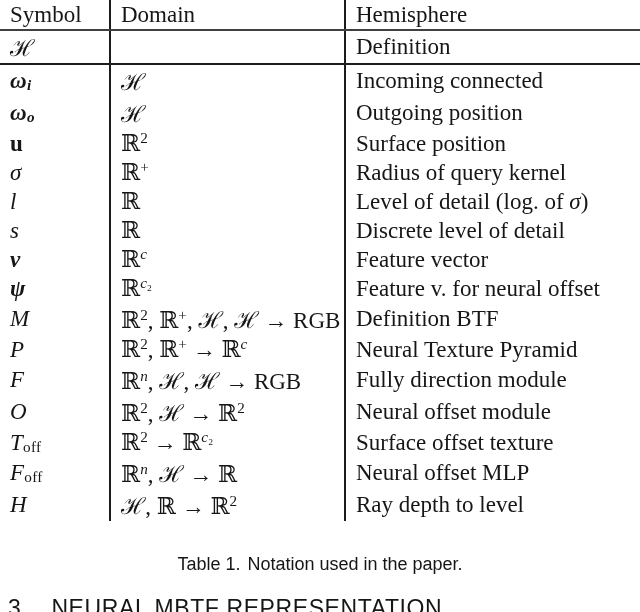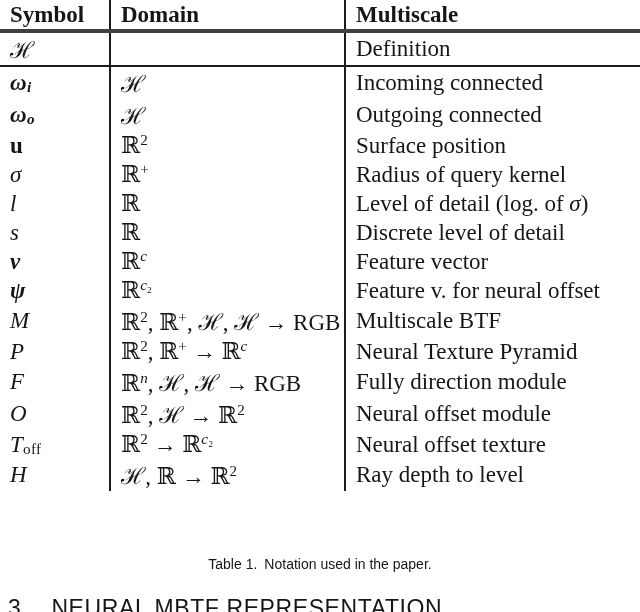--- a/index.html
+++ b/index.html
@@ -27,22 +27,22 @@
     padding: 0 0 0 10px;
     font-size: 23px;
     white-space: nowrap;
     overflow: visible;
     vertical-align: middle;
     text-align: left;
     font-weight: normal;
   }
   thead th {
     height: 29px;
-    font-weight: bold;
-    border-bottom: 4px solid #404040;
+    font-weight: normal;
+    border-bottom: 2px solid #404040;
   }
   tbody td { height: 29px; }
 
   
   th + th, td + td { border-left: 2px solid #1c1c1c; }
 
   
   tr.rule td { border-bottom: 2px solid #1c1c1c; }
 
   
@@ -52,21 +52,21 @@
   td.b { font-weight: bold; margin-top: 44px; }
   td.sym { letter-spacing: 0.3px; }
 
   
   .caption {
     position: absolute;
     top: 554px; left: 0;
     width: 640px;
     text-align: center;
     font-family: "Liberation Sans", "DejaVu Sans", sans-serif;
-    font-size: 14px;
+    font-size: 18px;
     line-height: 20px;
     color: #161616;
   }
   .caption .cap-label { margin-right: 7px; }
 
   
   .section-heading {
     position: absolute;
     top: 595px; left: 8px;
     width: 632px;
@@ -84,38 +84,38 @@
 <table class="notation">
   <colgroup>
       <col class="c1">
       <col class="c2">
       <col class="c3">
     </colgroup>
   <thead>
     <tr>
       <th>Symbol</th>
       <th>Domain</th>
-      <th>Multiscale</th>
+      <th>Hemisphere</th>
     </tr>
   </thead>
   <tbody>
     <tr class="rule">
       <td class="sym">ℋ</td>
       <td></td>
       <td>Definition</td>
     </tr>
     <tr>
       <td class="sym b"><i>ω</i><sub><i>i</i></sub></td>
       <td>ℋ</td>
       <td>Incoming connected</td>
     </tr>
     <tr>
       <td class="sym b"><i>ω</i><sub><i>o</i></sub></td>
       <td>ℋ</td>
-      <td>Outgoing connected</td>
+      <td>Outgoing position</td>
     </tr>
     <tr>
       <td class="sym b">u</td>
       <td>ℝ<sup>2</sup></td>
       <td>Surface position</td>
     </tr>
     <tr>
       <td class="sym"><i>σ</i></td>
       <td>ℝ<sup>+</sup></td>
       <td>Radius of query kernel</td>
@@ -136,41 +136,46 @@
       <td>Feature vector</td>
     </tr>
     <tr>
       <td class="sym b"><i>ψ</i></td>
       <td>ℝ<sup><i>c</i>₂</sup></td>
       <td>Feature v. for neural offset</td>
     </tr>
     <tr>
       <td class="sym"><i>M</i></td>
       <td>ℝ<sup>2</sup>, ℝ<sup>+</sup>, ℋ, ℋ → RGB</td>
-      <td>Multiscale BTF</td>
+      <td>Definition BTF</td>
     </tr>
     <tr>
       <td class="sym"><i>P</i></td>
       <td>ℝ<sup>2</sup>, ℝ<sup>+</sup> → ℝ<sup><i>c</i></sup></td>
       <td>Neural Texture Pyramid</td>
     </tr>
     <tr>
       <td class="sym"><i>F</i></td>
       <td>ℝ<sup><i>n</i></sup>, ℋ, ℋ → RGB</td>
       <td>Fully direction module</td>
     </tr>
     <tr>
       <td class="sym"><i>O</i></td>
       <td>ℝ<sup>2</sup>, ℋ → ℝ<sup>2</sup></td>
       <td>Neural offset module</td>
     </tr>
     <tr>
       <td class="sym"><i>T</i><sub>off</sub></td>
       <td>ℝ<sup>2</sup> → ℝ<sup><i>c</i>₂</sup></td>
-      <td>Neural offset texture</td>
+      <td>Surface offset texture</td>
+    </tr>
+    <tr>
+      <td class="sym"><i>F</i><sub>off</sub></td>
+      <td>ℝ<sup><i>n</i></sup>, ℋ → ℝ</td>
+      <td>Neural offset MLP</td>
     </tr>
     <tr>
       <td class="sym"><i>H</i></td>
       <td>ℋ, ℝ → ℝ<sup>2</sup></td>
       <td>Ray depth to level</td>
     </tr>
   </tbody>
 </table>
 
 <div class="caption">

